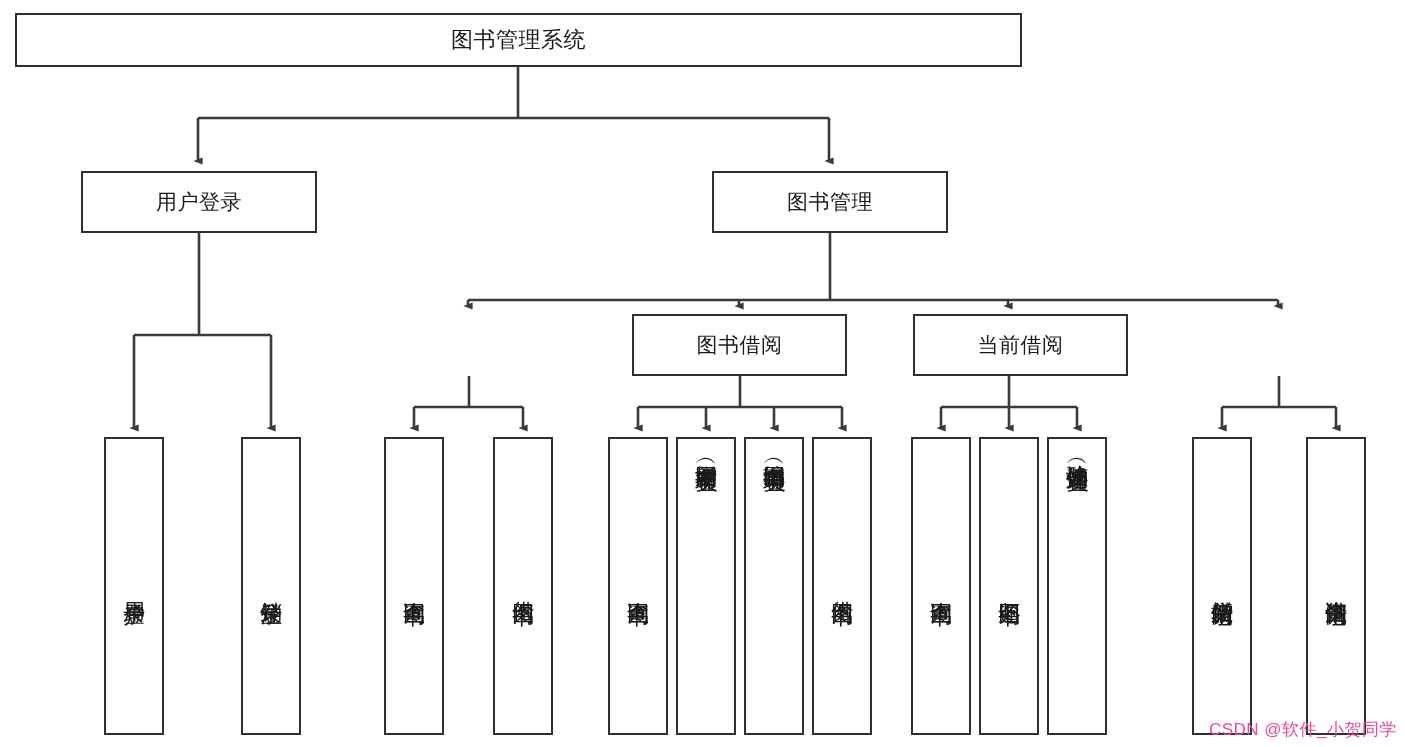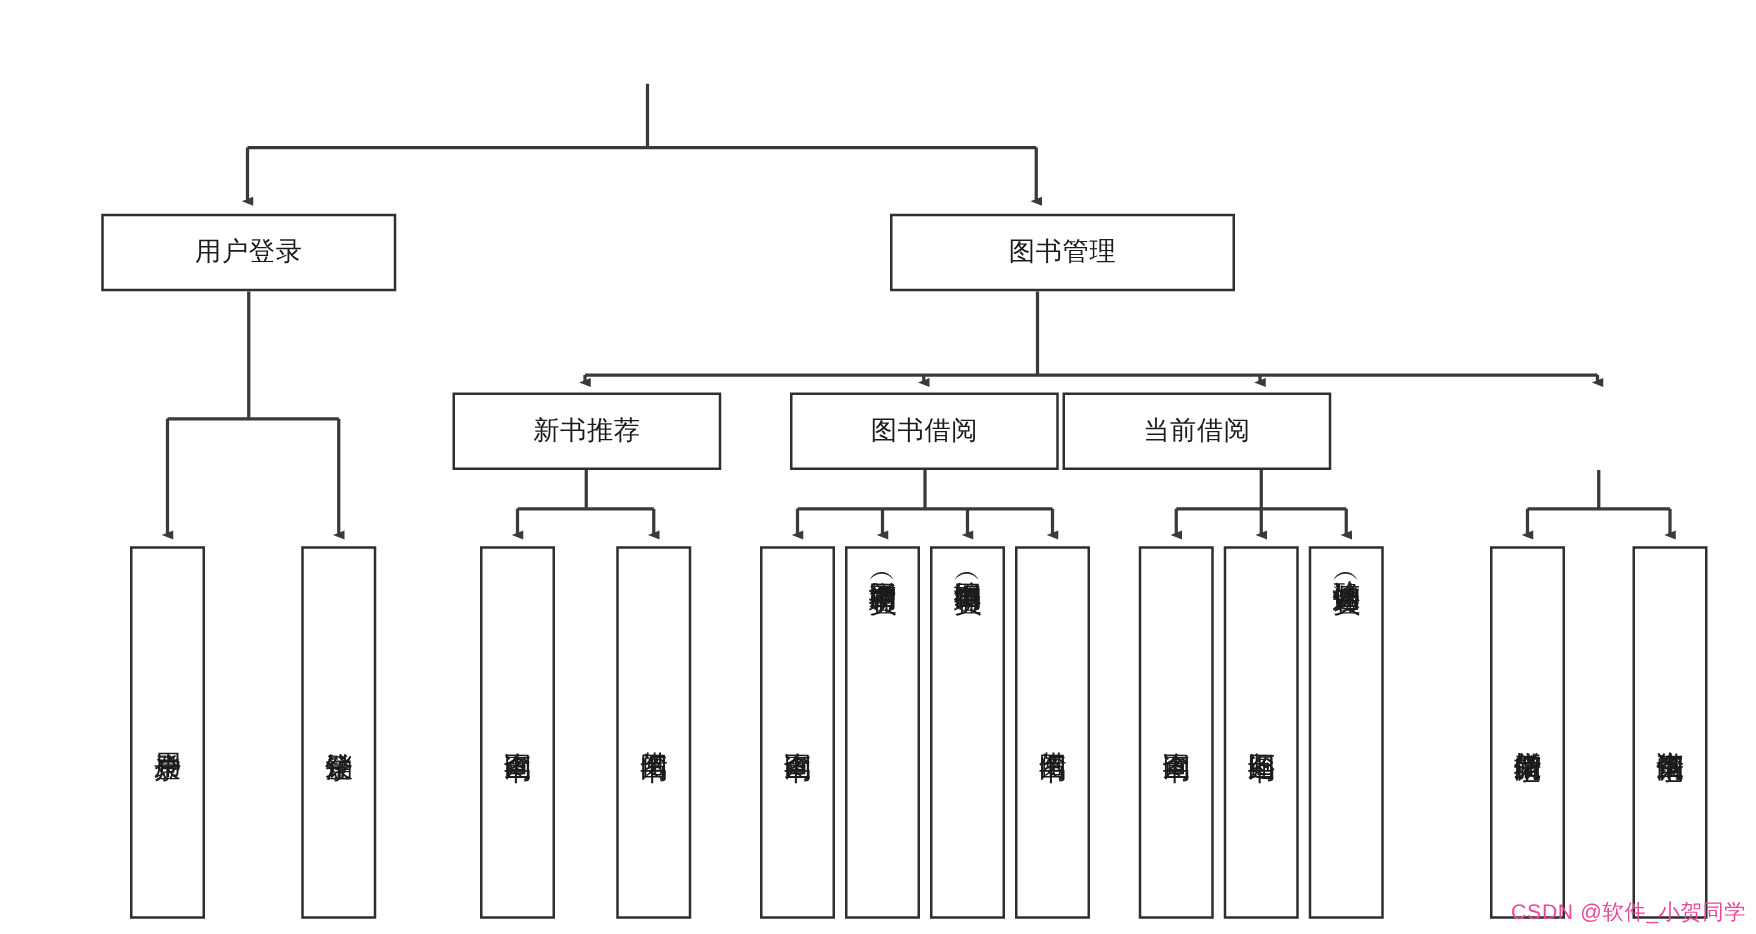--- a/index.html
+++ b/index.html
@@ -125,35 +125,35 @@
       <path d="M1009,407 L1009,428" marker-end="url(#arrow)"></path>
       <path d="M1077,407 L1077,428" marker-end="url(#arrow)"></path>
 
       <path d="M1279,376 L1279,407"></path>
       <path d="M1222,407 L1336,407"></path>
       <path d="M1222,407 L1222,428" marker-end="url(#arrow)"></path>
       <path d="M1336,407 L1336,428" marker-end="url(#arrow)"></path>
     </g>
   </svg>
 
+  <div class="node horiz root" style="left:15px; top:13px; width:1007px; height:54px;">
+    <span class="label">图书管理系统</span>
+  </div>
 
   <div class="node horiz" style="left:81px; top:171px; width:236px; height:62px;">
     <span class="label">用户登录</span>
   </div>
-  <div class="node horiz" style="left:712px; top:171px; width:276px; height:62px;">
+  <div class="node horiz" style="left:712px; top:171px; width:236px; height:62px;">
     <span class="label">图书管理</span>
   </div>
 
-  <div class="node horiz" style="left:362px; top:314px; width:215px; height:62px;">
-    <span class="label">新书推荐</span>
-  </div>
   <div class="node horiz" style="left:632px; top:314px; width:215px; height:62px;">
     <span class="label">图书借阅</span>
   </div>
-  <div class="node horiz" style="left:850px; top:314px; width:215px; height:62px;">
+  <div class="node horiz" style="left:913px; top:314px; width:215px; height:62px;">
     <span class="label">当前借阅</span>
   </div>
 
   <div class="node vert centered" style="left:104px; top:437px; width:60px; height:298px;">
     <span class="label">用户登录</span>
   </div>
   <div class="node vert centered" style="left:241px; top:437px; width:60px; height:298px;">
     <span class="label">注销登录</span>
   </div>
 

